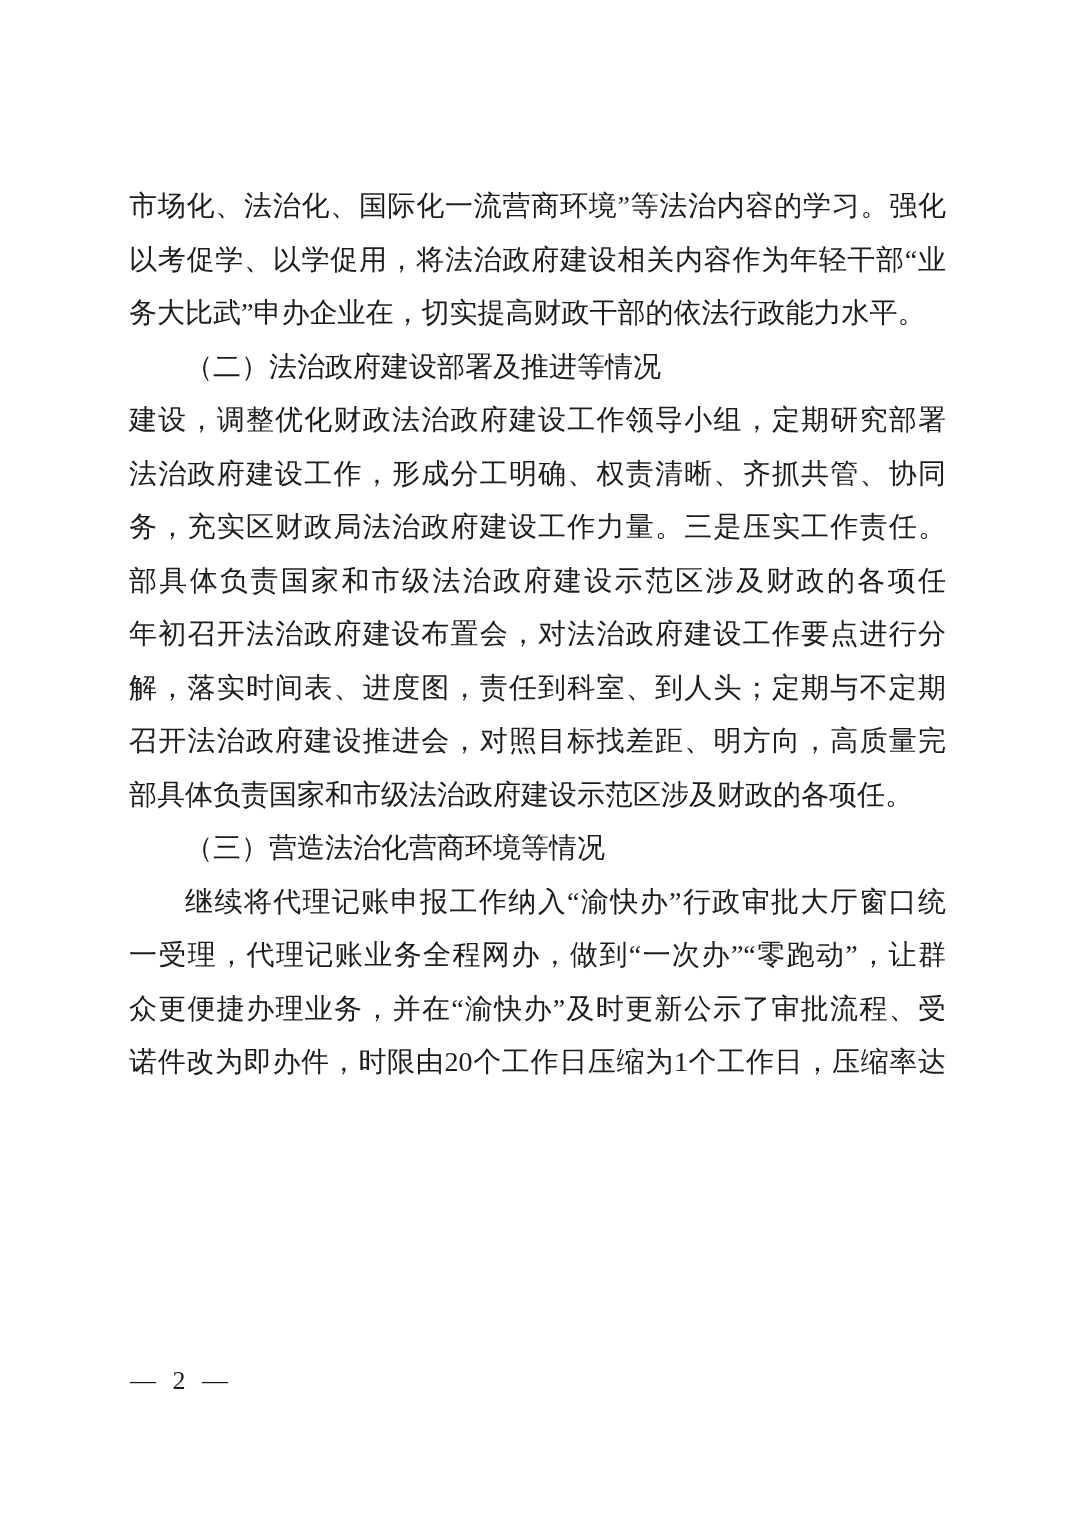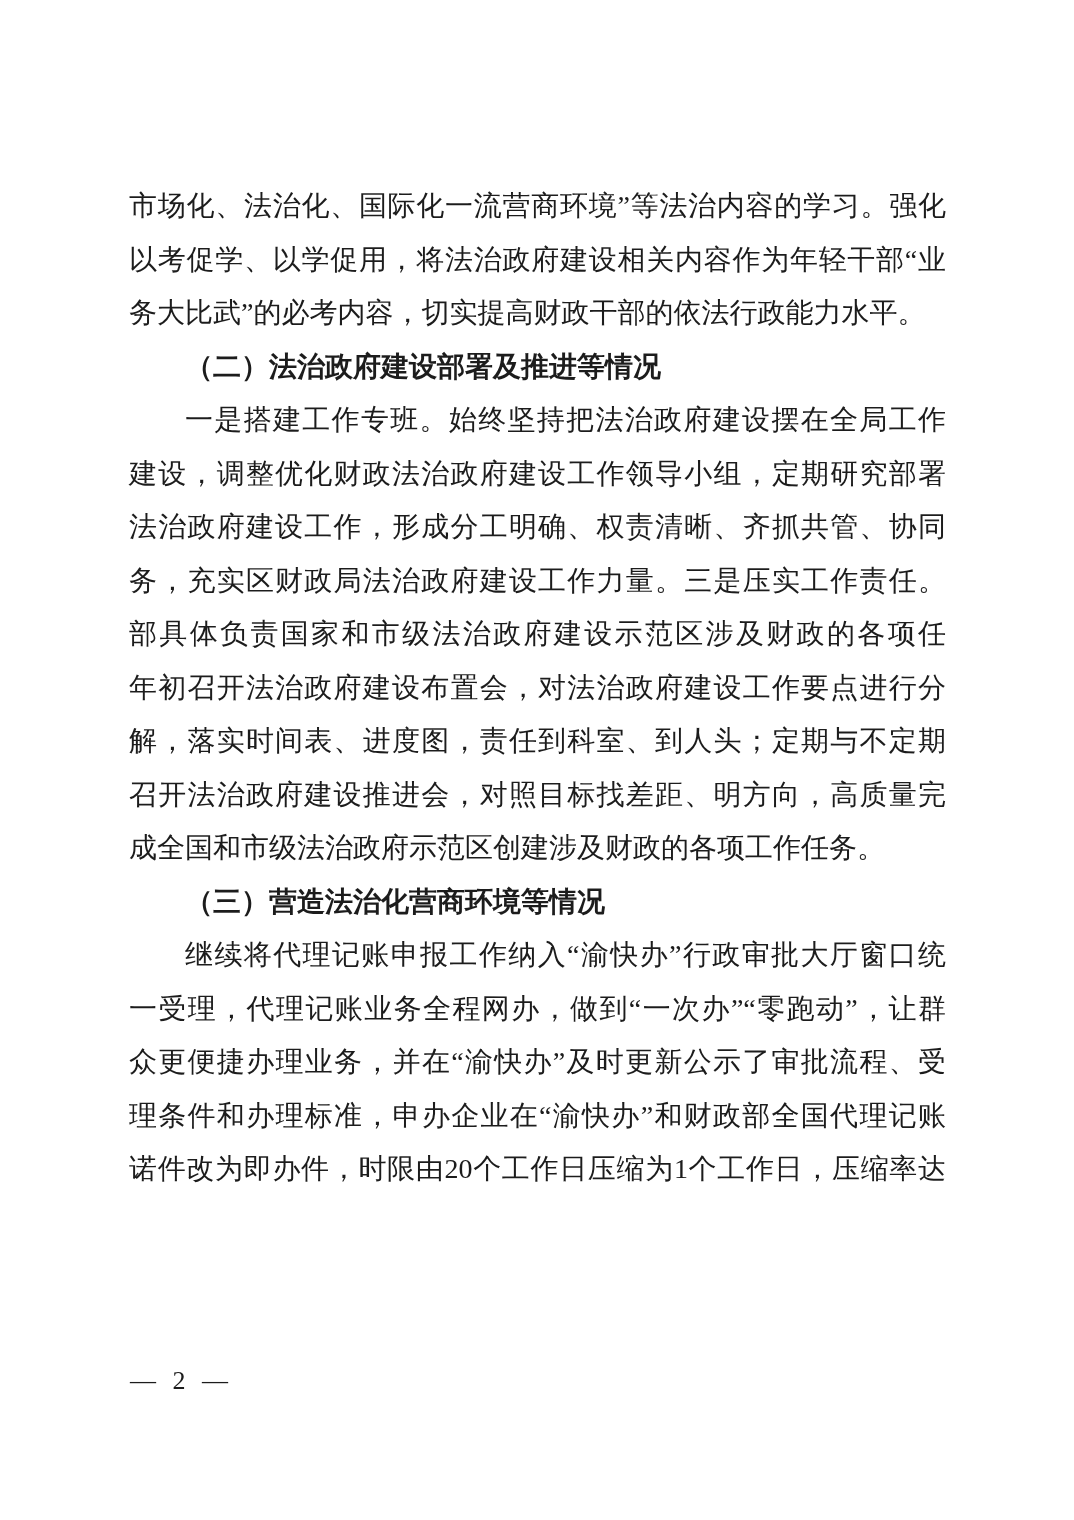--- a/index.html
+++ b/index.html
@@ -30,21 +30,21 @@
     text-align: justify;
     text-align-last: justify;
     letter-spacing: 0;
     white-space: normal;
     overflow: visible;
   }
   .line.para-end {
     text-align-last: left;
   }
   .line.heading {
-    font-weight: bold;
+    font-weight: normal;
     text-align-last: left;
   }
   .line.indent {
     text-indent: 2em;
   }
   .page-footer {
     position: absolute;
     left: 130px;
     top: 1366px;
     font-size: 26px;
@@ -52,32 +52,30 @@
     color: #1c1c1c;
   }
 </style>
 </head>
 <body>
 
 <div class="page">
   <div class="content">
     <div class="line">市场化、法治化、国际化一流营商环境”等法治内容的学习。强化</div>
     <div class="line">以考促学、以学促用，将法治政府建设相关内容作为年轻干部“业</div>
-    <div class="line para-end">务大比武”的必考内容，切实提高财政干部的依法行政能力水平。</div>
+    <div class="line para-end">务大比武”申办企业在，切实提高财政干部的依法行政能力水平。</div>
     <div class="line heading indent">（二）法治政府建设部署及推进等情况</div>
-    <div class="line indent">一是搭建工作专班。始终坚持把法治政府建设摆在全局工作</div>
     <div class="line">建设，调整优化财政法治政府建设工作领导小组，定期研究部署</div>
     <div class="line">法治政府建设工作，形成分工明确、权责清晰、齐抓共管、协同</div>
     <div class="line">务，充实区财政局法治政府建设工作力量。三是压实工作责任。</div>
     <div class="line">部具体负责国家和市级法治政府建设示范区涉及财政的各项任</div>
     <div class="line">年初召开法治政府建设布置会，对法治政府建设工作要点进行分</div>
     <div class="line">解，落实时间表、进度图，责任到科室、到人头；定期与不定期</div>
     <div class="line">召开法治政府建设推进会，对照目标找差距、明方向，高质量完</div>
-    <div class="line para-end">成全国和市级法治政府示范区创建涉及财政的各项工作任务。</div>
+    <div class="line para-end">部具体负责国家和市级法治政府建设示范区涉及财政的各项任。</div>
     <div class="line heading indent">（三）营造法治化营商环境等情况</div>
     <div class="line indent">继续将代理记账申报工作纳入“渝快办”行政审批大厅窗口统</div>
     <div class="line">一受理，代理记账业务全程网办，做到“一次办”“零跑动”，让群</div>
     <div class="line">众更便捷办理业务，并在“渝快办”及时更新公示了审批流程、受</div>
-    <div class="line">理条件和办理标准，申办企业在“渝快办”和财政部全国代理记账</div>
     <div class="line">诺件改为即办件，时限由20个工作日压缩为1个工作日，压缩率达</div>
   </div>
   <div class="page-footer">— 2 —</div>
 </div>
 
 </body></html>

